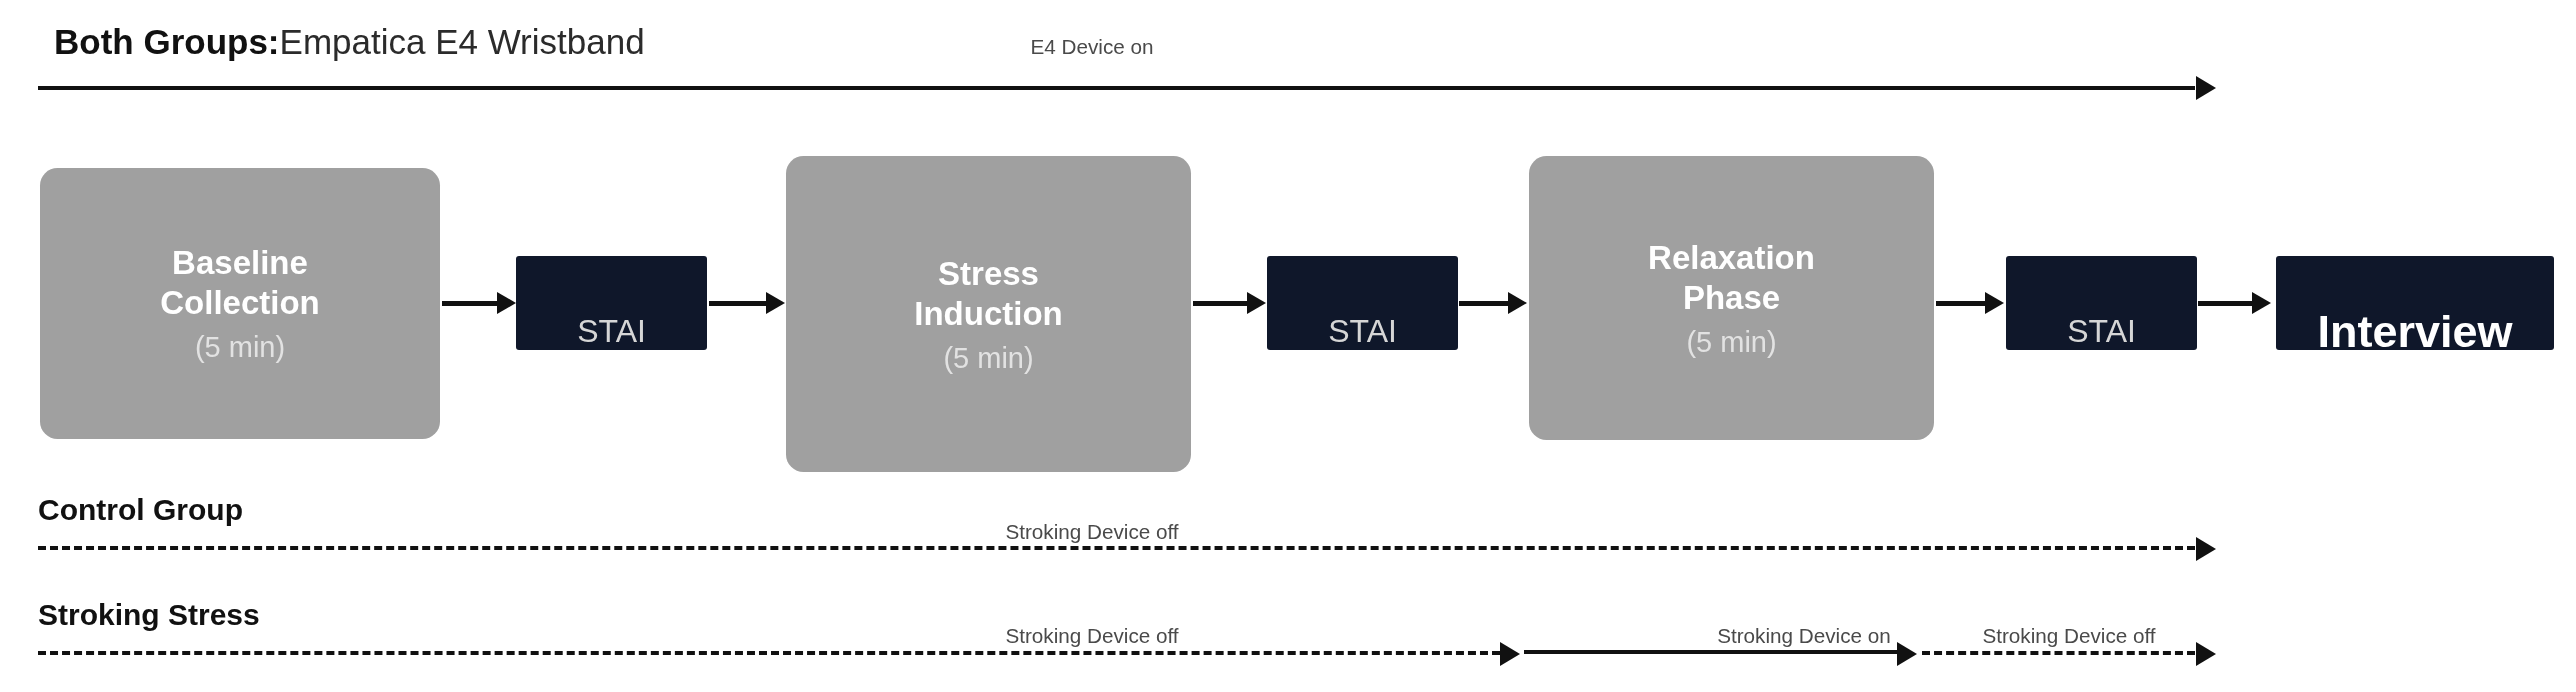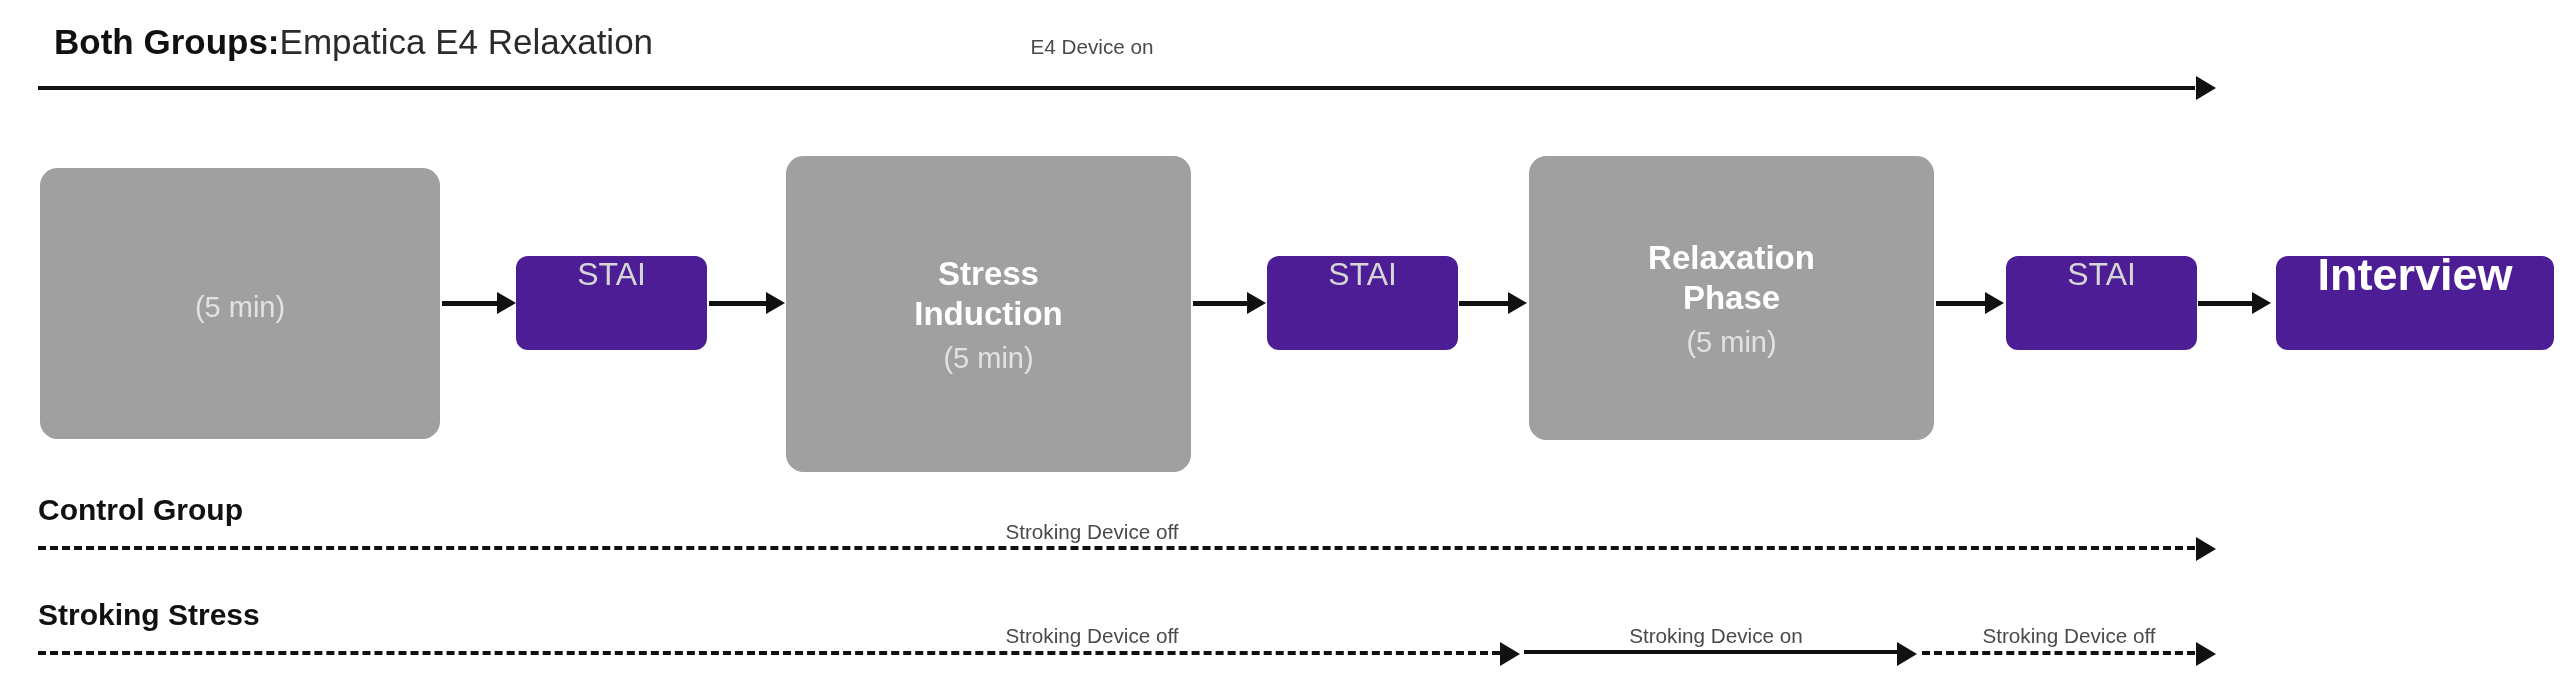--- a/index.html
+++ b/index.html
@@ -112,24 +112,24 @@
     font-size: 29px;
     line-height: 33px;
     font-weight: 400;
     color: #e2e2e2;
     text-align: center;
   }
 
   
   .dark-box {
     position: absolute;
-    background: #4c1d95;
-    border-radius: 12px;
+    background: #0f172a;
+    border-radius: 3px;
     display: flex;
-    align-items: flex-start;
+    align-items: flex-end;
     justify-content: center;
     box-sizing: border-box;
   }
   .dark-box .dark-label {
     font-size: 32px;
     line-height: 37px;
     color: #d6d6d6;
     font-weight: 400;
     text-align: center;
     white-space: nowrap;
@@ -155,29 +155,31 @@
     border-left: 19px solid #111111;
   }
 </style>
 </head>
 <body>
 
 <div id="stage">
 
   <div class="header-row">
     <div class="header-label">
-      <span class="strong">Both Groups:</span><span class="normal">Empatica E4 Relaxation</span>
+      <span class="strong">Both Groups:</span><span class="normal">Empatica E4 Wristband</span>
     </div>
     <div class="annot" style="left:1092px; top:19px;">E4 Device on</div>
   </div>
 
   <div class="tl-solid" style="left:38px; top:86px; width:2157px;"></div>
   <div class="arrowhead" style="left:2196px; top:76px;"></div>
 
   <div class="phase-box" style="left:40px; top:168px; width:400px; height:271px;">
+    <div class="phase-title">Baseline
+Collection</div>
     <div class="phase-dur">(5 min)</div>
   </div>
 
   <div class="conn" style="left:442px; top:301px; width:56px;"></div>
   <div class="conn-head" style="left:497px; top:292px;"></div>
 
   <div class="dark-box" style="left:516px; top:256px; width:191px; height:94px;">
     <span class="dark-label">STAI</span>
   </div>
 
@@ -222,21 +224,21 @@
 
   <div class="group-label" style="left:38px; top:492px;">Control Group</div>
   <div class="annot" style="left:1092px; top:520px;">Stroking Device off</div>
   <div class="tl-dashed" style="left:38px; top:546px; width:2157px;"></div>
   <div class="arrowhead" style="left:2196px; top:537px;"></div>
 
   <div class="group-label" style="left:38px; top:597px;">Stroking Stress</div>
 
   <div class="annot" style="left:1092px; top:624px;">Stroking Device off</div>
 
-  <div class="annot" style="left:1716px; top:624px;">Stroking Device on</div>
+  <div class="annot" style="left:1804px; top:624px;">Stroking Device on</div>
 
   <div class="annot" style="left:2069px; top:624px;">Stroking Device off</div>
 
   <div class="tl-dashed" style="left:38px; top:651px; width:1462px;"></div>
   <div class="arrowhead" style="left:1500px; top:642px;"></div>
 
   <div class="tl-solid" style="left:1524px; top:650px; width:373px;"></div>
   <div class="arrowhead" style="left:1897px; top:642px;"></div>
 
   <div class="tl-dashed" style="left:1922px; top:651px; width:273px;"></div>

